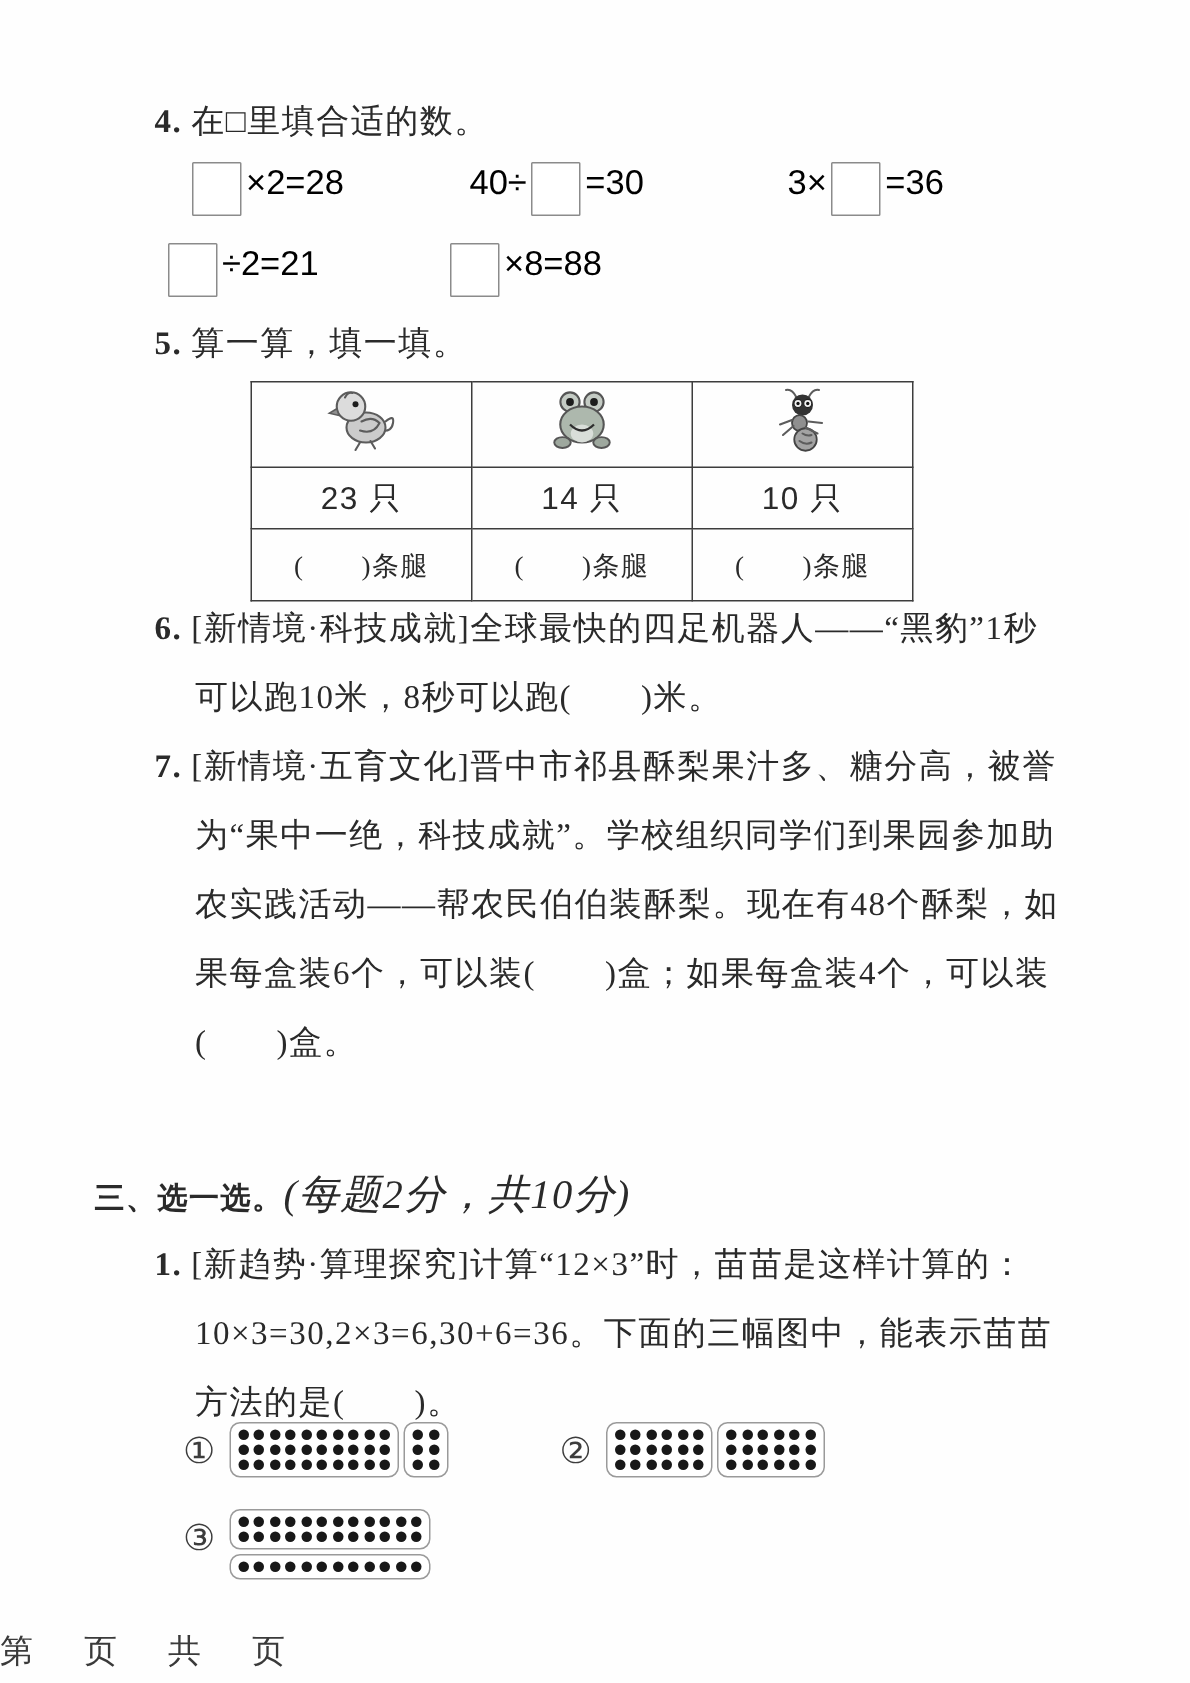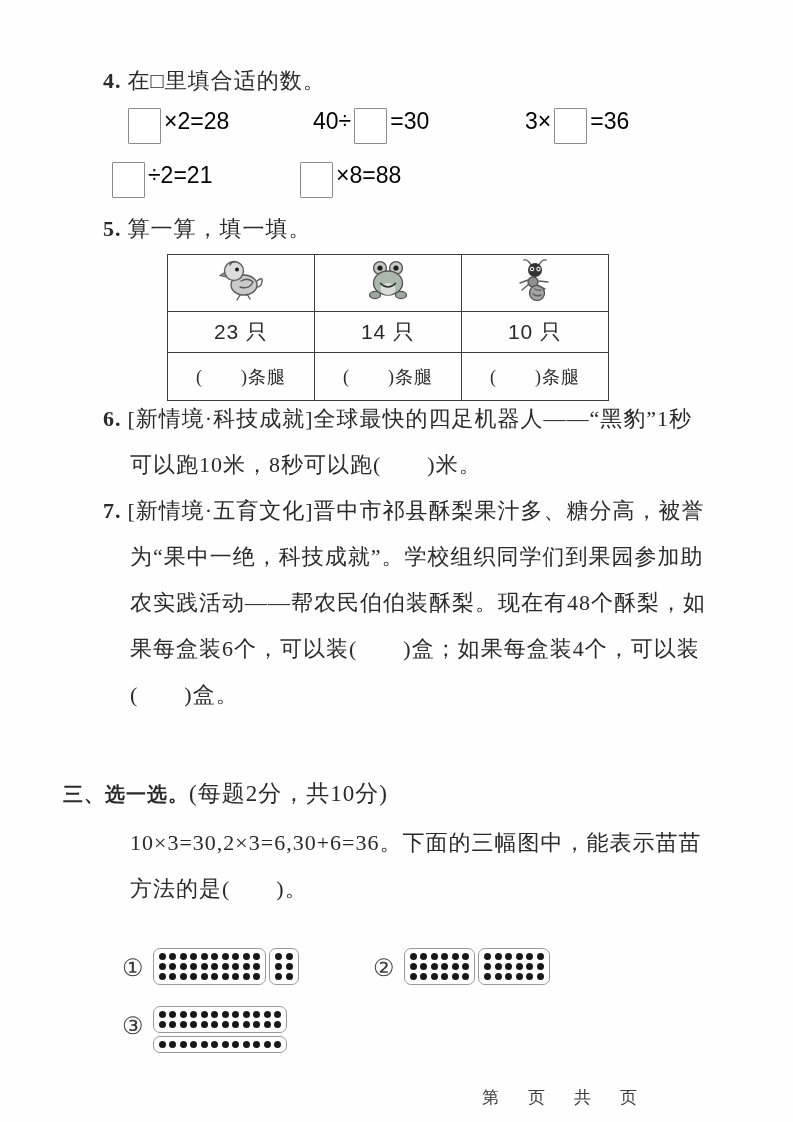--- a/index.html
+++ b/index.html
@@ -27,35 +27,35 @@
   table.animals { border-collapse: collapse; width: 442px; }
   table.animals td { border: 1.7px solid #3d3d3d; text-align: center; vertical-align: middle;
                      font-size: 18px; letter-spacing: 1px; }
   tr.icons td   { height: 54px; }
   tr.counts td  { height: 38px; font-family: "Liberation Sans", sans-serif; font-size: 21px; }
   tr.legs td    { height: 45px; }
 
   
   .secline { white-space: nowrap; font-size: 22px; }
   .sec-title { font-weight: bold; font-size: 20px; letter-spacing: 1px; }
-  .sec-score { font-size: 23px; letter-spacing: 1px; }
+  .sec-score { font-size: 27px; letter-spacing: 1px; font-style: italic; }
 
   
   .diagram { display: flex; align-items: flex-start; gap: 9px; }
   .dlabel { font-size: 24px; color: #3c3c3c; line-height: 1; margin-top: 8px;
             font-family: "Liberation Serif", serif; }
   .dgroups.row { display: flex; gap: 3px; align-items: flex-start; }
   .dgroups.column { display: flex; flex-direction: column; gap: 3px; }
   .dotbox { display: grid; gap: 3px 3.5px; padding: 4px 5px;
             border: 1.7px solid #9a9a9a; border-radius: 7px; background: #fff; }
   .dot { width: 7px; height: 7px; border-radius: 50%; background: #181818; }
 
   
-  #footer { left: 0; width: 643px; top: 1086px; text-align: right;
-            font-size: 17px; color: #3a3a3a; letter-spacing: 6px; }
+  #footer { left: 0; width: 643px; top: 1086px; text-align: left;
+            font-size: 22px; color: #3a3a3a; letter-spacing: 6px; }
 
   svg .ln { stroke: #5c5c5c; stroke-width: 1.4; fill: none; stroke-linecap: round; }
 </style>
 </head>
 <body>
 
 <div id="page">
 
   <div class="abs qline" style="top:58px; left:103px;">
     <span class="qnum">4.</span><span>在□里填合适的数。</span>
@@ -170,20 +170,21 @@
     <div class="qline cont">果每盒装6个，可以装(　　)盒；如果每盒装4个，可以装</div>
     <div class="qline cont">(　　)盒。</div>
   </div>
 
 
   <div class="abs secline" style="top:778px; left:63px;">
     <span class="sec-title">三、选一选。</span><span class="sec-score">(每题2分，共10分)</span>
   </div>
 
   <div class="abs" style="top:820px; left:103px;">
+    <div class="qline"><span class="qnum">1.</span><span>[新趋势·算理探究]计算“12×3”时，苗苗是这样计算的：</span></div>
     <div class="qline cont">10×3=30,2×3=6,30+6=36。下面的三幅图中，能表示苗苗</div>
     <div class="qline cont">方法的是(　　)。</div>
   </div>
 
   <div class="abs diagram" style="top:948px; left:122px;">
     <span class="dlabel">①</span>
     <span>
         <span class="dgroups row">
           <span class="dotbox" style="grid-template-columns: repeat(10, 7px);">
             <span class="dot"></span>

